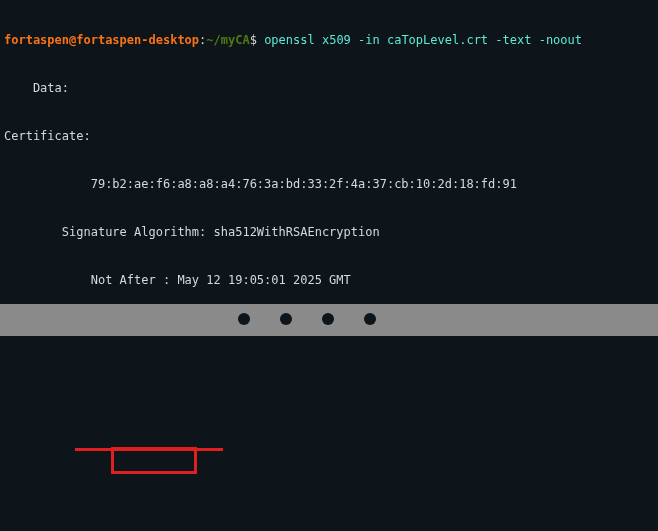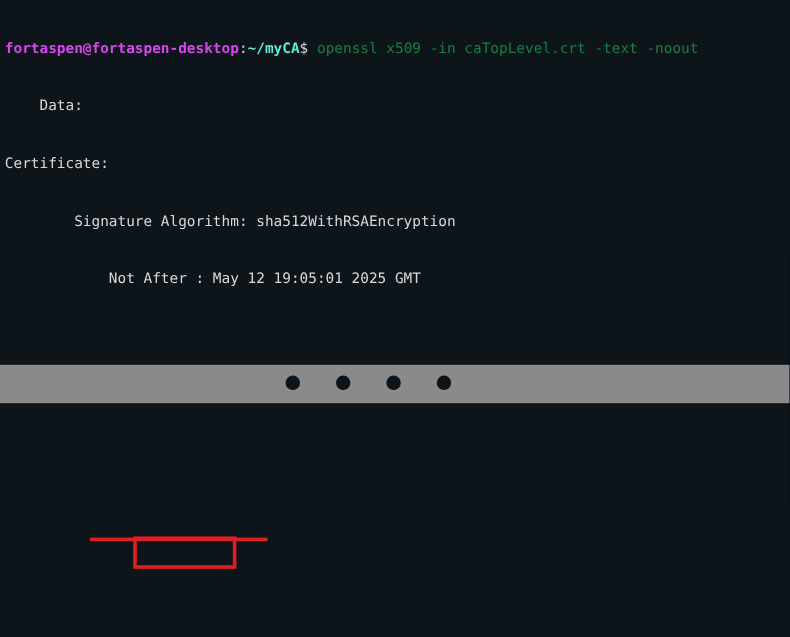--- a/index.html
+++ b/index.html
@@ -16,25 +16,25 @@
     position: relative;
   }
   .term {
     position: relative;
     top: 0;
     left: 0;
     width: 658px;
     height: 531px;
     white-space: pre;
   }
-  .prompt-user   { color: #d946ef; font-weight: bold; text-align: center; }
+  .prompt-user   { color: #f97316; font-weight: bold; text-align: center; }
   .prompt-colon  { color: #d8d8d8; }
-  .prompt-path   { color: #5eead4; font-weight: bold; }
+  .prompt-path   { color: #4d7c0f; font-weight: bold; }
   .prompt-dollar { color: #d8d8d8; }
-  .cmd           { color: #15803d; }
+  .cmd           { color: #5eead4; }
 
   .line { padding: 0 4px; }
 
   
   .sel-bar {
     position: absolute;
     left: 0;
     top: 304px;
     width: 658px;
     height: 32px;
@@ -76,20 +76,21 @@
     pointer-events: none;
   }
 </style>
 </head>
 <body>
 
 <div class="term">
   <div class="line"><span class="prompt-user">fortaspen@fortaspen-desktop</span><span class="prompt-colon">:</span><span class="prompt-path">~/myCA</span><span class="prompt-dollar">$</span><span class="cmd"> openssl x509 -in caTopLevel.crt -text -noout</span></div>
   <div class="line">    Data:</div>
   <div class="line">Certificate:</div>
+  <div class="line">            79:b2:ae:f6:a8:a8:a4:76:3a:bd:33:2f:4a:37:cb:10:2d:18:fd:91</div>
   <div class="line">        Signature Algorithm: sha512WithRSAEncryption</div>
   <div class="line">            Not After : May 12 19:05:01 2025 GMT</div>
   
   
   
   
   
   
   
   

